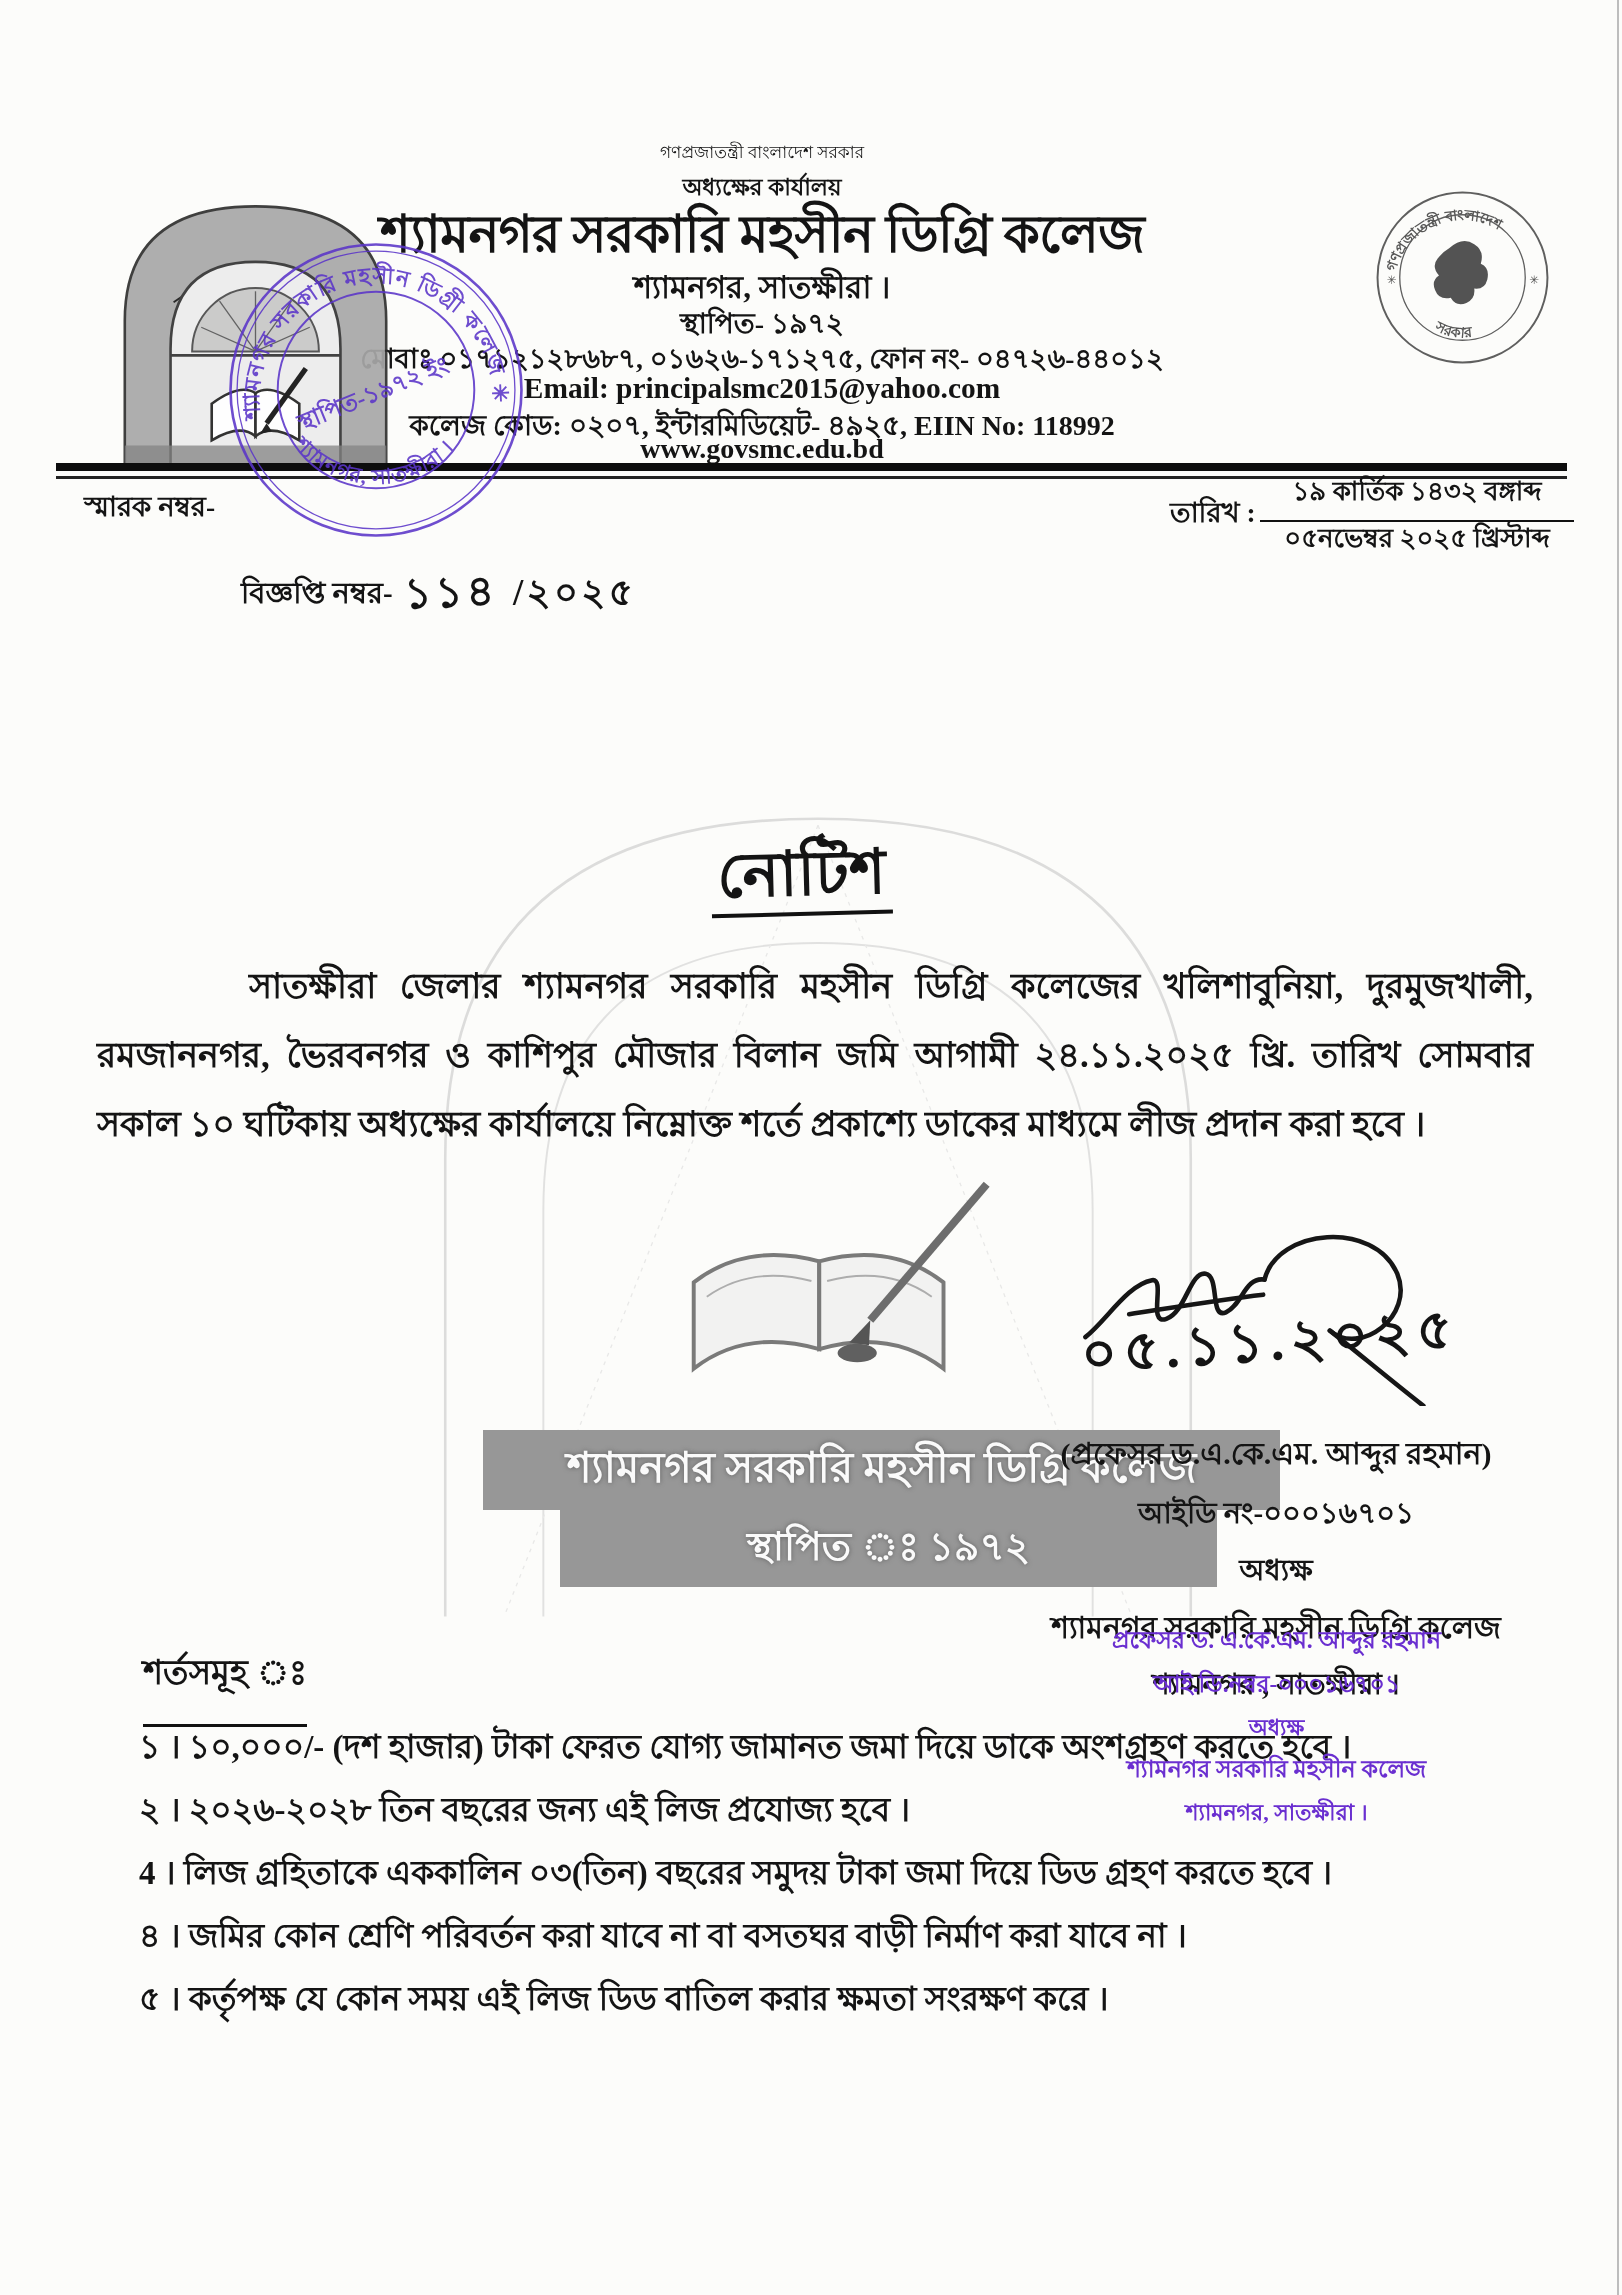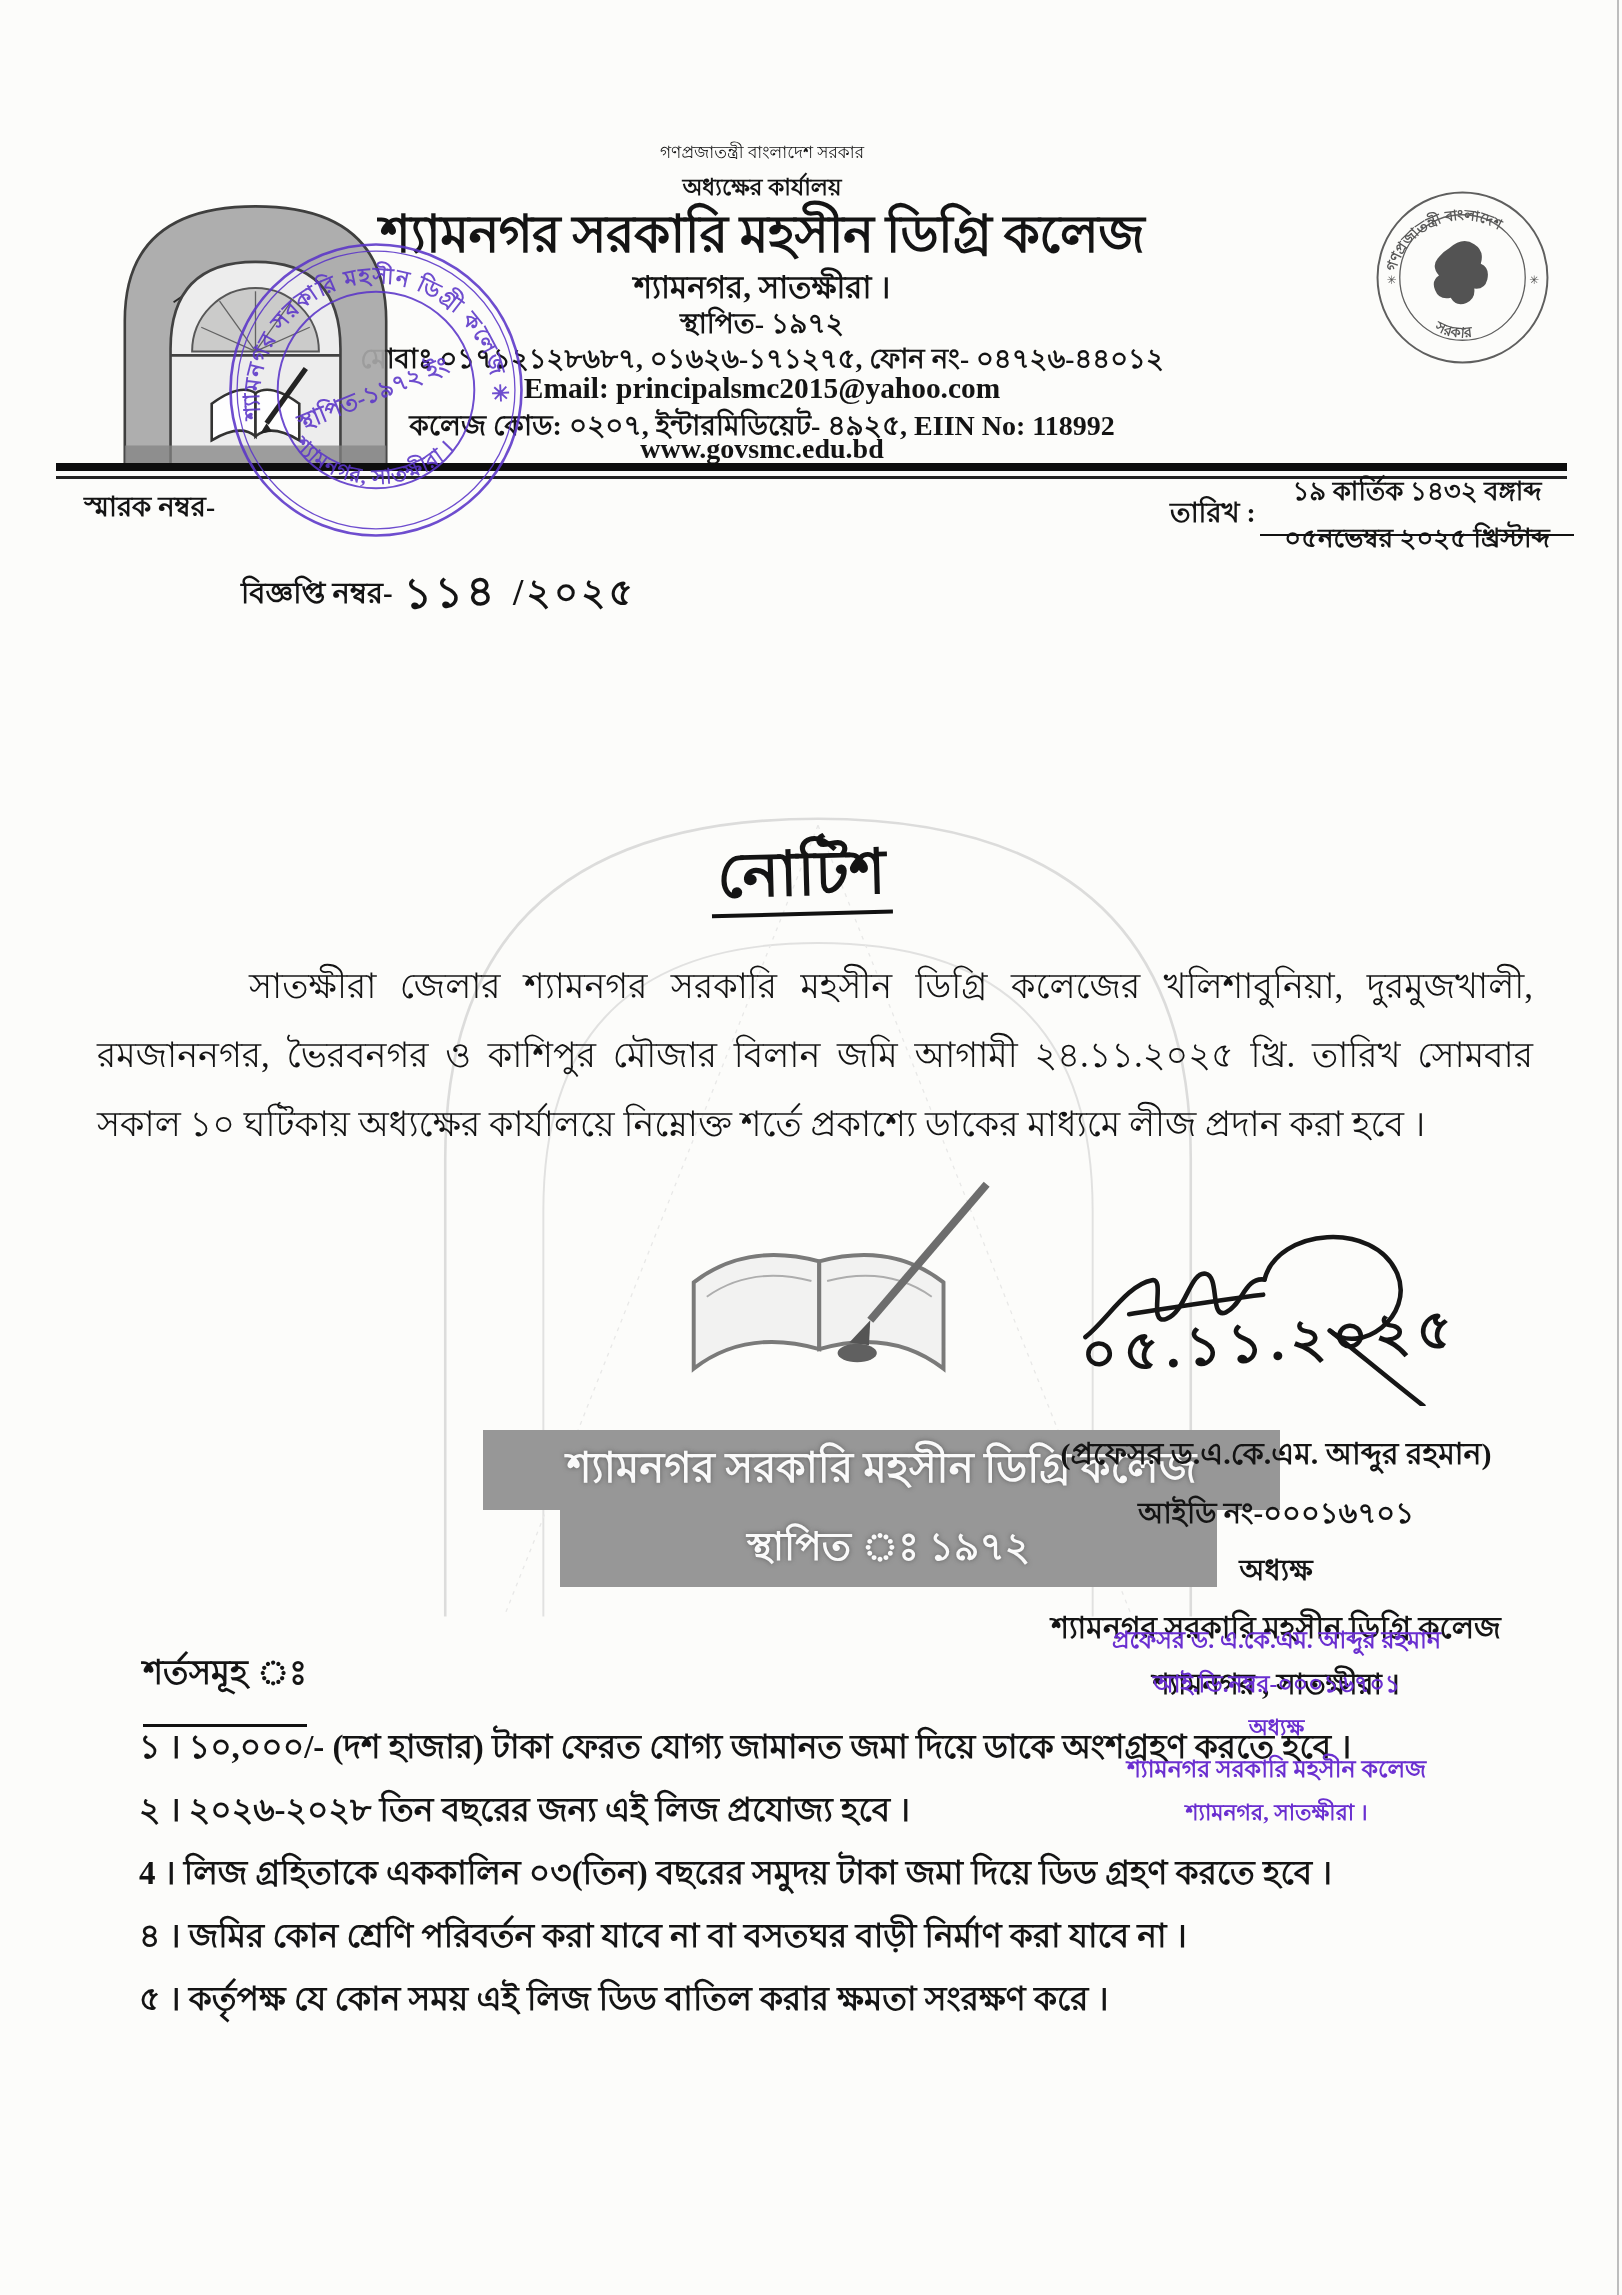--- a/index.html
+++ b/index.html
@@ -20,38 +20,38 @@
   .h-phone{top:338px; font-size:27.5px; font-weight:700;}
   .h-email{top:372px; font-size:29.4px; font-weight:700;}
   .h-code{top:404px; font-size:28px; font-weight:700;}
   .h-web{top:433px; font-size:28px; font-weight:700;}
   .rule1{left:56px; right:56px; top:463px; height:7.9px; background:#0d0d0d; z-index:2;}
   .rule2{left:56px; right:56px; top:476px; height:2.6px; background:#222; z-index:2;}
   .scan-edge{right:3.9px; top:0; width:2px; height:100%; background:#bdbdbd; z-index:4;}
   
   .memo{left:84px; top:486px; font-size:27.5px; font-weight:700; z-index:2;}
   .date-label{left:1170px; top:492px; font-size:27.5px; font-weight:700; z-index:2;}
-  .date-bn{left:1260px; top:471px; width:314px; font-size:26px; font-weight:700; border-bottom:2.6px solid #111; padding-bottom:19px; z-index:2;}
+  .date-bn{left:1260px; top:471px; width:314px; font-size:26px; font-weight:700; border-bottom:2.6px solid #111; padding-bottom:5px; z-index:2;}
   .date-en{left:1260px; top:518px; width:314px; font-size:26px; font-weight:700; z-index:2;}
   .notice-no{left:241px; top:556px; font-size:29px; font-weight:700; z-index:2;}
   .hand{font-weight:600; letter-spacing:3.3px;}
   .hand-big{font-size:43px; display:inline-block; transform:translateY(3.9px) rotate(-2deg); margin-left:11.8px;}
   .hand-year{font-size:37px; display:inline-block; transform:translateY(2px); margin-left:15px;}
   
   .wm{z-index:1;}
   .wm-banner{background:#979797; color:#fafafa; font-weight:800;
     display:flex; align-items:center; justify-content:center;
     text-shadow:0 0 5.2px #5f5f5f; z-index:1; white-space:nowrap;}
   .wm-b1{left:483px; top:1430px; width:797px; height:80px; font-size:42px;}
   .wm-b2{left:560px; top:1510px; width:657px; height:77px; font-size:39px;}
   
   .notice-title{left:651px; top:826px; width:301px; text-align:center; font-size:62px; font-weight:800;
     z-index:2; transform:rotate(-1.5deg);}
   .notice-title span{border-bottom:4.6px solid #111; padding:0 6.5px 3.9px 6.5px;}
-  .body-par{left:97px; top:952px; width:1436px; font-size:35px; line-height:69px; font-weight:400;
+  .body-par{left:97px; top:952px; width:1436px; font-size:35px; line-height:69px; font-weight:700;
     text-align:justify; text-indent:152px; z-index:2;}
   
   .sig-svg{left:1067px; top:1216px; width:497px; height:190px; z-index:3;}
   .sig-date{left:1081px; top:1299px; font-size:55px; font-weight:600; letter-spacing:6.5px;
     transform:rotate(-4deg); z-index:3; white-space:nowrap;}
   .sig-block{left:962px; top:1430px; width:628px; text-align:center; z-index:2;}
   .sig-block div{white-space:nowrap;}
   .sg-name{font-size:30px; font-weight:700; margin-bottom:9.2px;}
   .sg-id{font-size:29px; font-weight:700; margin-bottom:7.9px;}
   .sg-desig{font-size:29px; font-weight:700; margin-bottom:7.9px;}

